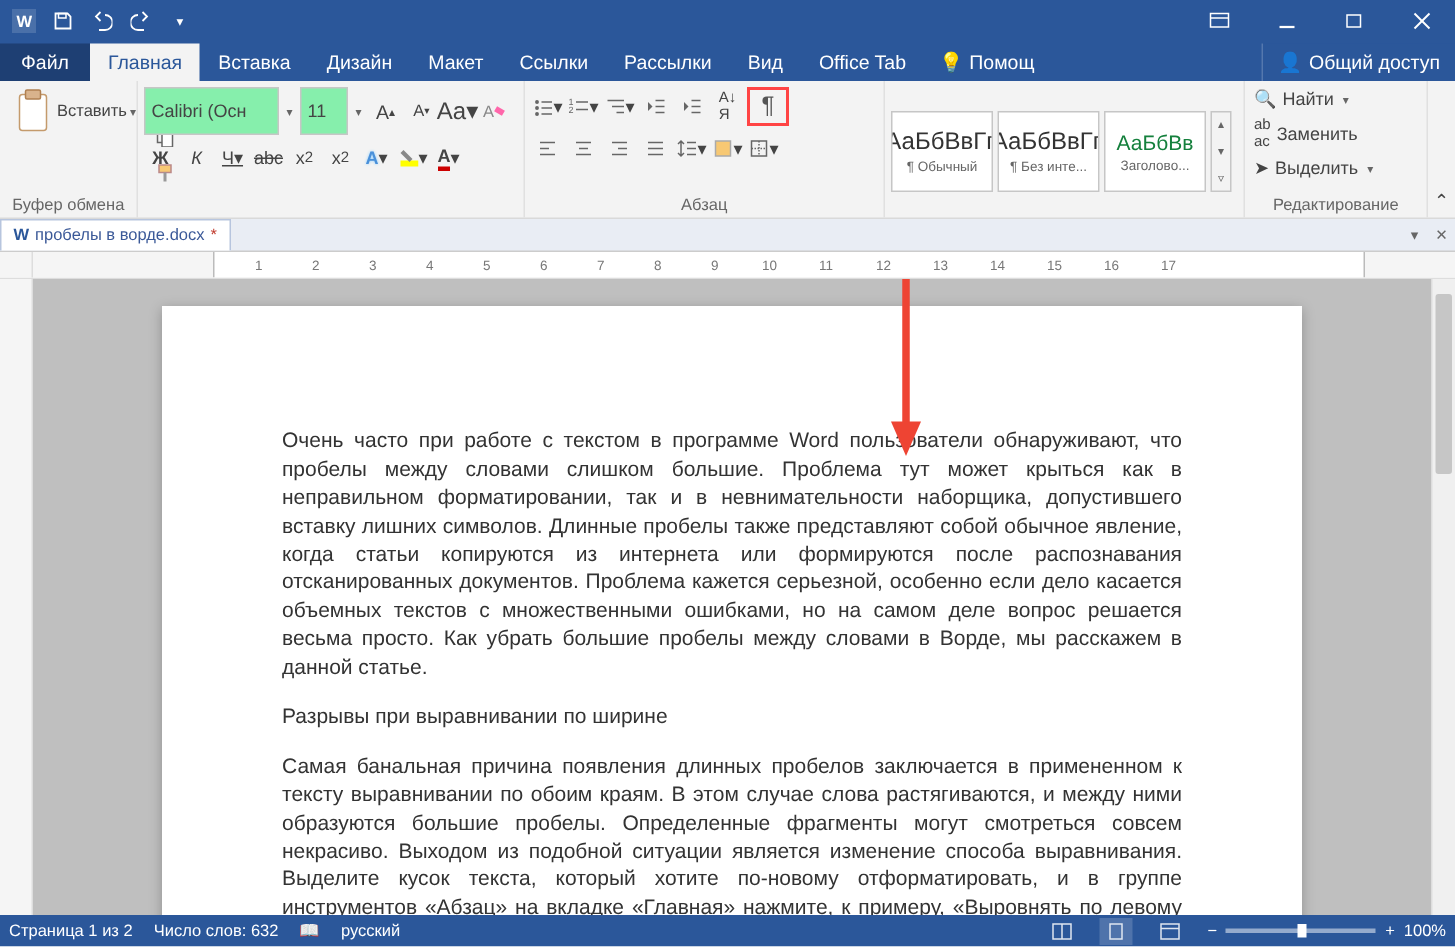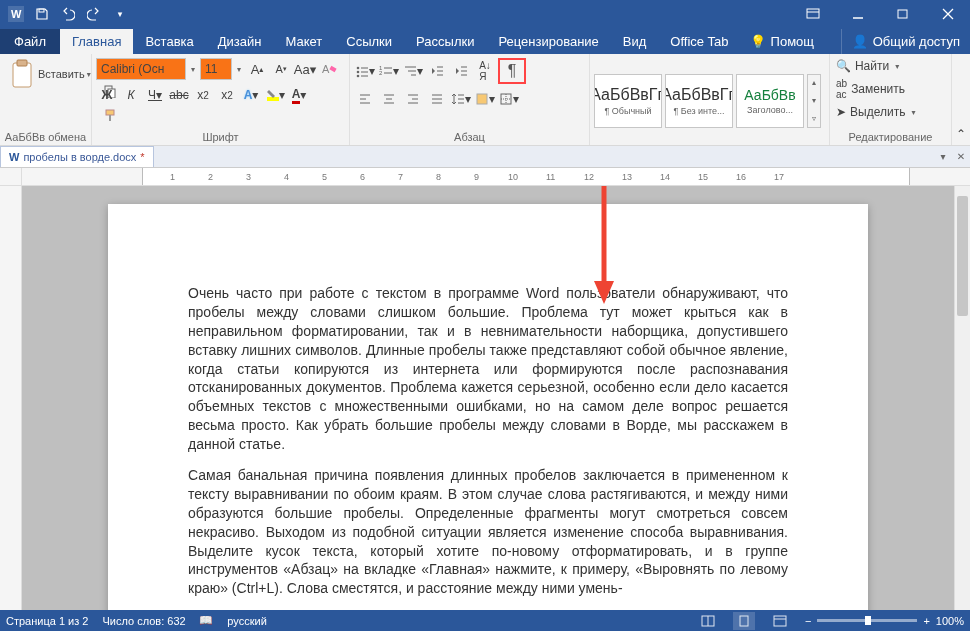--- a/index.html
+++ b/index.html
@@ -21,21 +21,21 @@
 .tabs .share { background: #2b579a; border-left: 1px solid rgba(255,255,255,.2); }
 
 .ribbon { height: 92px; background: #f3f3f3; border-bottom: 1px solid #d9d9d9; display: flex; }
 .group { border-right: 1px solid #e0e0e0; display: flex; flex-direction: column; padding: 2px 4px 0 4px; }
 .group .gbody { flex: 1; display: flex; align-items: flex-start; gap: 2px; }
 .group .glabel { text-align: center; font-size: 11px; color: #666; padding: 2px 0; position: relative; }
 .vbtn { display: flex; flex-direction: row; align-items: center; padding: 2px 4px; cursor: pointer; font-size: 11px; gap:2px;}
 .rbtn { width: 22px; height: 22px; display: flex; align-items: center; justify-content: center; cursor: pointer; border:1px solid transparent; }
 .row { display: flex; align-items: center; gap: 2px; }
 .col { display:flex; flex-direction:column; gap:2px;}
-.fontbox { border: 1px solid #c6c6c6; background: #f97316; height: 22px; font-size: 12px; padding: 0 4px; display:flex; align-items:center; cursor:text;}
+.fontbox { border: 1px solid #c6c6c6; background: #86efac; height: 32px; font-size: 12px; padding: 0 4px; display:flex; align-items:center; cursor:text;}
 .fontname { width: 90px; }
 .fontsize { width: 32px; }
 .dd { width:10px; display:flex; align-items:center; justify-content:center; color:#666; font-size:8px; cursor:pointer;}
 .stylebox { border:1px solid #c6c6c6; background:#fff; width:68px; height:54px; display:flex; flex-direction:column; align-items:center; justify-content:center; font-size:10px; cursor:pointer; overflow:hidden;}
 .stylebox .preview{font-size:16px; color:#333;}
 .stylebox .sname{font-size:9px; color:#666; margin-top:2px; white-space:nowrap; text-overflow:ellipsis; overflow:hidden; width:100%; text-align:center;}
 .stylebox.head .preview{color:#15803d; font-size:14px;}
 .editlink{display:flex;align-items:center;gap:4px;font-size:12px;color:#444;padding:1px 2px;cursor:pointer;white-space:nowrap;}
 .pilcrow-highlight { border: 2px solid #f44; padding: 0; }
 
@@ -127,21 +127,20 @@
 </div>
 
 <div class="tabs">
   <div class="filetab">Файл</div>
   <div class="tab active">Главная</div>
   <div class="tab">Вставка</div>
   <div class="tab">Дизайн</div>
   <div class="tab">Макет</div>
   <div class="tab">Ссылки</div>
   <div class="tab">Рассылки</div>
-  <div class="tab">Рецензирование</div>
   <div class="tab">Вид</div>
   <div class="tab">Office Tab</div>
   <div class="help">
       <span>💡</span>
       <span>Помощ</span>
     </div>
   <div class="spacer"></div>
   <div class="share">
       <span>👤</span>
       <span>Общий доступ</span>
@@ -175,34 +174,34 @@
             </svg>
           </div>
         <div class="rbtn">
             <svg width="14" height="14">
               <rect x="3" y="2" width="8" height="5" fill="#f7c873" stroke="#b88"></rect>
               <rect x="6" y="7" width="2" height="6" fill="#999"></rect>
             </svg>
           </div>
       </div>
     </div>
-    <div class="glabel">АаБбВв обмена</div>
+    <div class="glabel">Буфер обмена</div>
   </div>
 
   <div class="group" style="width:258px">
     <div class="gbody">
         <div class="col" style="width:100%;gap:4px;padding-top:2px;">
       <div class="row">
         <div class="fontbox fontname">Calibri (Осн</div>
             <div class="dd">▾</div>
         <div class="fontbox fontsize">11</div>
             <div class="dd">▾</div>
         <div class="rbtn" style="font-size:13px;">A<sup style="font-size:8px">▴</sup></div>
         <div class="rbtn" style="font-size:11px;">A<sup style="font-size:7px">▾</sup></div>
-        <div class="rbtn" style="font-size:13px;">Aa▾</div>
+        <div class="rbtn" style="font-size:16px;">Aa▾</div>
         <div class="rbtn">
               <svg width="16" height="14">
                 <text x="1" y="11" font-size="11" fill="#888">A</text>
                 <rect x="9" y="5" width="6" height="4" fill="#f6a" transform="rotate(30 12 7)"></rect>
               </svg>
             </div>
       </div>
       <div class="row">
         <div class="rbtn" style="font-weight:bold;">Ж</div>
         <div class="rbtn" style="font-style:italic;">К</div>
@@ -212,21 +211,20 @@
         <div class="rbtn">x<sup>2</sup></div>
         <div class="rbtn"><span style="color:#4a90d9;font-weight:bold;text-shadow:0 0 2px #8cf;">A</span>▾</div>
         <div class="rbtn"><svg width="16" height="14">
                 <rect x="2" y="9" width="12" height="4" fill="#ff0"></rect>
                 <path d="M4 2l6 6-2 2-6-6z" fill="#888"></path>
               </svg>▾</div>
         <div class="rbtn"><span style="border-bottom:3px solid #c00;font-weight:bold;">A</span>▾</div>
       </div>
     </div>
       </div>
-    <div class="glabel">Шрифт</div>
   </div>
 
   <div class="group" style="width:240px">
     <div class="gbody">
         <div class="col" style="width:100%;gap:4px;padding-top:2px;">
       <div class="row">
         <div class="rbtn"><svg width="14" height="14">
                 <circle cx="3" cy="4" r="1.3" fill="#666"></circle>
                 <line x1="6" y1="4" x2="13" y2="4" stroke="#666"></line>
                 <circle cx="3" cy="8" r="1.3" fill="#666"></circle>
@@ -397,20 +395,21 @@
       </g>
     </svg>
   </div>
 </div>
 
 <div class="workarea">
   <div class="vruler"></div>
   <div class="canvas">
     <div class="page">
       <p>Очень часто при работе с текстом в программе Word пользователи обнаруживают, что пробелы между словами слишком большие. Проблема тут может крыться как в неправильном форматировании, так и в невнимательности наборщика, допустившего вставку лишних символов. Длинные пробелы также представляют собой обычное явление, когда статьи копируются из интернета или формируются после распознавания отсканированных документов. Проблема кажется серьезной, особенно если дело касается объемных текстов с множественными ошибками, но на самом деле вопрос решается весьма просто. Как убрать большие пробелы между словами в Ворде, мы расскажем в данной статье.</p>
+      <p class="sectitle">Разрывы при выравнивании по ширине</p>
       <p>Самая банальная причина появления длинных пробелов заключается в примененном к тексту выравнивании по обоим краям. В этом случае слова растягиваются, и между ними образуются большие пробелы. Определенные фрагменты могут смотреться совсем некрасиво. Выходом из подобной ситуации является изменение способа выравнивания. Выделите кусок текста, который хотите по-новому отформатировать, и в группе инструментов «Абзац» на вкладке «Главная» нажмите, к примеру, «Выровнять по левому краю» (Ctrl+L). Слова сместятся, и расстояние между ними умень-</p>
     </div>
     <svg class="arrow-overlay" width="24" height="120">
       <line x1="12" y1="0" x2="12" y2="100" stroke="#e43" stroke-width="5"></line>
       <polygon points="2,95 22,95 12,118" fill="#e43"></polygon>
     </svg>
   </div>
   <div class="scrollbar-v">
       <div class="thumb"></div>
     </div>

